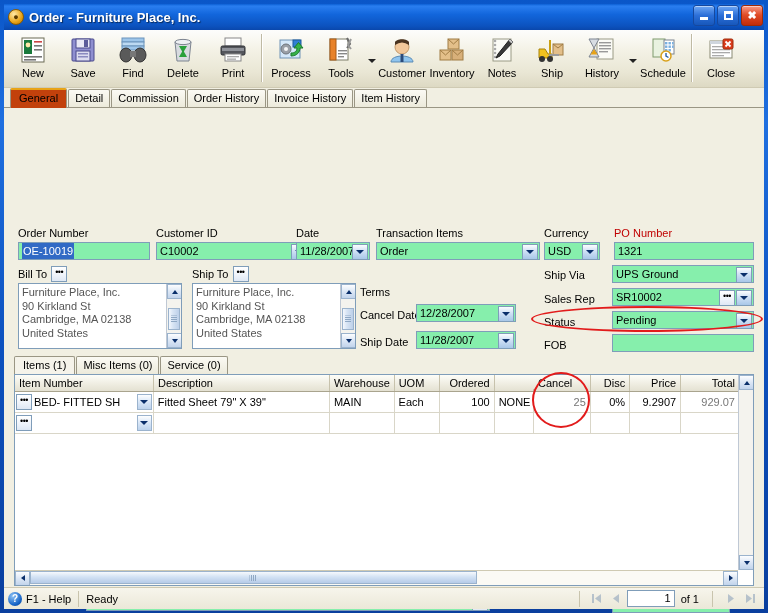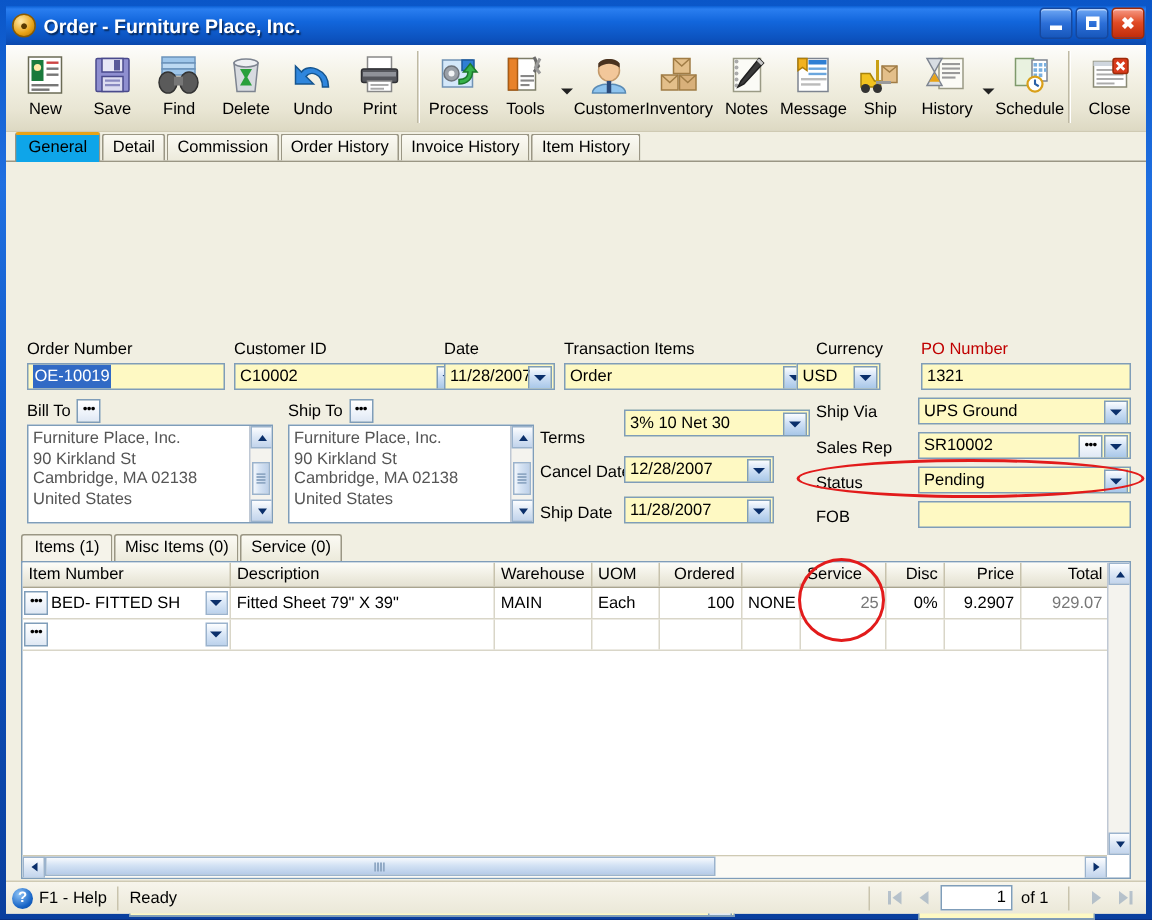--- a/index.html
+++ b/index.html
@@ -100,40 +100,40 @@
     background: linear-gradient(180deg,#fbfaf4,#eceadb);
     border: 1px solid #9a9684;
     border-bottom: none;
     border-radius: 2px 2px 0 0;
     margin-right: 1px;
     white-space: nowrap;
     color: #000;
   }
   .tab.active {
     height: 20px; line-height: 17px;
-    background: #0ea5e9;
+    background: #c2410c;
     border-top: 2px solid #e8a317;
     font-weight: normal;
     position: relative; z-index: 3;
     margin-bottom: -1px;
     padding: 0 8px;
   }
 
   
   .body-panel {
     flex: 1;
     background: #f1efe2;
     position: relative;
   }
 
   label.fl { font-size: 11px; color: #000; white-space: nowrap; }
   label.fl.red { color: #c00000; }
 
   .inp {
-    background: #fef9c3;
+    background: #86efac;
     border: 1px solid #7f9db9;
     height: 18px; line-height: 16px;
     font-size: 11px; font-family: "Liberation Sans", sans-serif;
     padding: 0 3px;
     color: #000;
     display: flex; align-items: center;
     white-space: nowrap; overflow: hidden;
   }
   .inp.ro { color: #6e6e6e; }
   .inp .selx { background: #316ac5; color: #fff; padding: 0 1px; }
@@ -375,28 +375,20 @@
           <svg width="30" height="28" viewBox="0 0 30 28">
             <path d="M7 6 L23 6 L21 25 L9 25 Z" fill="#d8dbe0" stroke="#7d8490"></path>
             <ellipse cx="15" cy="6" rx="8" ry="2.6" fill="#eef0f3" stroke="#7d8490"></ellipse>
             <path d="M11 10 L15 17 L19 10 Z" fill="#2aa03c"></path>
             <path d="M11 21 L15 14 L19 21 Z" fill="#2aa03c"></path>
           </svg>
         </span>
         <span class="lb">Delete</span>
       </div>
 
-      <div class="tbtn">
-        <span class="ic">
-          <svg width="32" height="28" viewBox="0 0 32 28">
-            <path d="M26 22 C26 10, 12 6, 8 12 L4 8 L4 20 L16 20 L11 15 C14 11, 22 13, 22 22 Z" fill="#2f86dd" stroke="#16558f" stroke-width="1"></path>
-          </svg>
-        </span>
-        <span class="lb">Undo</span>
-      </div>
 
       <div class="tbtn">
         <span class="ic">
           <svg width="32" height="28" viewBox="0 0 32 28">
             <rect x="8" y="2" width="16" height="8" fill="#fff" stroke="#888"></rect>
             <rect x="4" y="10" width="24" height="9" rx="1.5" fill="#54565c" stroke="#2f3034"></rect>
             <rect x="5" y="12" width="22" height="3" fill="#8f9299"></rect>
             <rect x="8" y="18" width="16" height="7" fill="#fff" stroke="#888"></rect>
             <rect x="10" y="20" width="12" height="1.3" fill="#aaa"></rect>
             <rect x="10" y="22.5" width="9" height="1.3" fill="#aaa"></rect>
@@ -476,34 +468,20 @@
             <circle cx="9" cy="13" r="1.3" fill="#aaa"></circle>
               <circle cx="9" cy="17" r="1.3" fill="#aaa"></circle>
             <circle cx="9" cy="21" r="1.3" fill="#aaa"></circle>
             <path d="M24 3 L27 6 L14 20 L10 22 L12 18 Z" fill="#3a3a3a" stroke="#1f1f1f"></path>
             <path d="M24 3 L27 6 L25.5 7.5 L22.5 4.5 Z" fill="#c8c8c8"></path>
           </svg>
         </span>
         <span class="lb">Notes</span>
       </div>
 
-      <div class="tbtn">
-        <span class="ic">
-          <svg width="32" height="28" viewBox="0 0 32 28">
-            <rect x="6" y="3" width="20" height="22" fill="#fff" stroke="#7d8490"></rect>
-            <rect x="13" y="4" width="12" height="3" fill="#2f7fd4"></rect>
-            <rect x="13" y="9" width="12" height="1.6" fill="#6aa6de"></rect>
-            <rect x="13" y="12.5" width="12" height="1.6" fill="#6aa6de"></rect>
-            <rect x="8" y="16" width="17" height="1.6" fill="#bbb"></rect>
-            <rect x="8" y="19.5" width="13" height="1.6" fill="#bbb"></rect>
-            <path d="M6 3 L12 3 L12 11 L9 9 L6 11 Z" fill="#f2b21f" stroke="#b07d06"></path>
-          </svg>
-        </span>
-        <span class="lb">Message</span>
-      </div>
 
       <div class="tbtn">
         <span class="ic">
           <svg width="32" height="28" viewBox="0 0 32 28">
             <rect x="17" y="8" width="10" height="11" fill="#e3bf8a" stroke="#a07c45"></rect>
             <path d="M17 8 L22 12 L27 8" stroke="#a07c45" fill="none"></path>
             <path d="M3 20 L3 13 L9 13 L12 18 L16 18 L16 22 L3 22 Z" fill="#f2c21f" stroke="#a8830a"></path>
             <rect x="13" y="4" width="2" height="16" fill="#c9a015"></rect>
             <rect x="13" y="18" width="10" height="2" fill="#9a9a9a"></rect>
             <circle cx="6" cy="23" r="3" fill="#333"></circle>
@@ -611,21 +589,21 @@
           </span>
       </div>
 
       <div class="inp combo" style="position:absolute;left:372px;top:134px;width:164px;">
         <span>Order</span>
         <span class="arrow">
             <i></i>
           </span>
       </div>
 
-      <div class="inp combo" style="position:absolute;left:527px;top:134px;width:56px;">
+      <div class="inp combo" style="position:absolute;left:540px;top:134px;width:56px;">
         <span>USD</span>
         <span class="arrow">
             <i></i>
           </span>
       </div>
 
       <div class="inp" style="position:absolute;left:610px;top:134px;width:140px;">
         <span>1321</span>
       </div>
 
@@ -667,26 +645,20 @@
               <i class="up"></i>
             </div>
           <div class="sthumb"></div>
           <div class="sbtn">
               <i class="dn"></i>
             </div>
         </div>
       </div>
 
       <label class="fl" style="position:absolute;left:356px;top:178px;">Terms</label>
-      <div class="inp combo" style="position:absolute;left:412px;top:165px;width:124px;">
-        <span>3% 10 Net 30</span>
-        <span class="arrow">
-            <i></i>
-          </span>
-      </div>
 
       <label class="fl" style="position:absolute;left:356px;top:201px;">Cancel Date</label>
       <div class="inp combo" style="position:absolute;left:412px;top:196px;width:100px;">
         <span>12/28/2007</span>
         <span class="arrow">
             <i></i>
           </span>
       </div>
 
       <label class="fl" style="position:absolute;left:356px;top:228px;">Ship Date</label>
@@ -737,21 +709,21 @@
 
       <div class="gridwrap" style="left:10px;top:266px;width:740px;height:212px;">
 
         <div class="ghead" style="width:725px;">
           <div class="gh" style="width:142px;">Item Number</div>
           <div class="gh" style="width:180px;">Description</div>
           <div class="gh" style="width:66px;">Warehouse</div>
           <div class="gh" style="width:46px;">UOM</div>
           <div class="gh r" style="width:56px;">Ordered</div>
           <div class="gh" style="width:40px;margin-top:14px;">Tax</div>
-          <div class="gh" style="width:58px;">Service</div>
+          <div class="gh" style="width:58px;">Cancel</div>
           <div class="gh r" style="width:40px;">Disc</div>
           <div class="gh r" style="width:52px;">Price</div>
           <div class="gh r" style="width:60px;">Total</div>
         </div>
 
         <div class="grow" style="width:725px;">
           <div class="gc cellcombo" style="width:142px;">
             <span class="ellip-btn" style="margin-right:2px;flex:0 0 auto;">•••</span>
             <span style="overflow:hidden;white-space:nowrap;">BED- FITTED SH</span>
             <span class="cellarrow">

